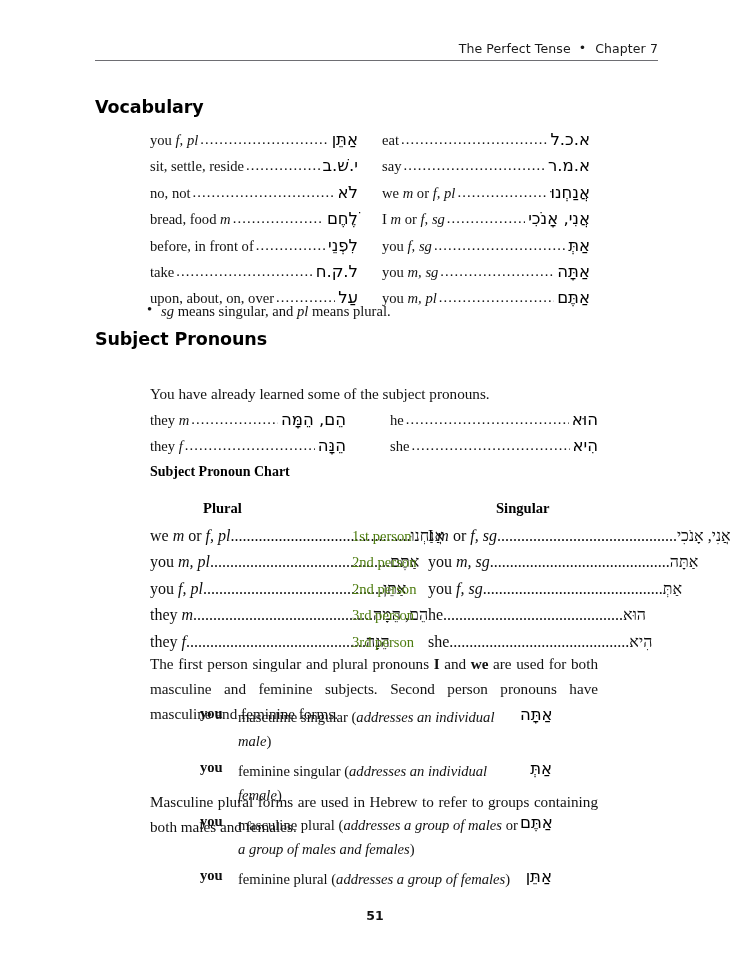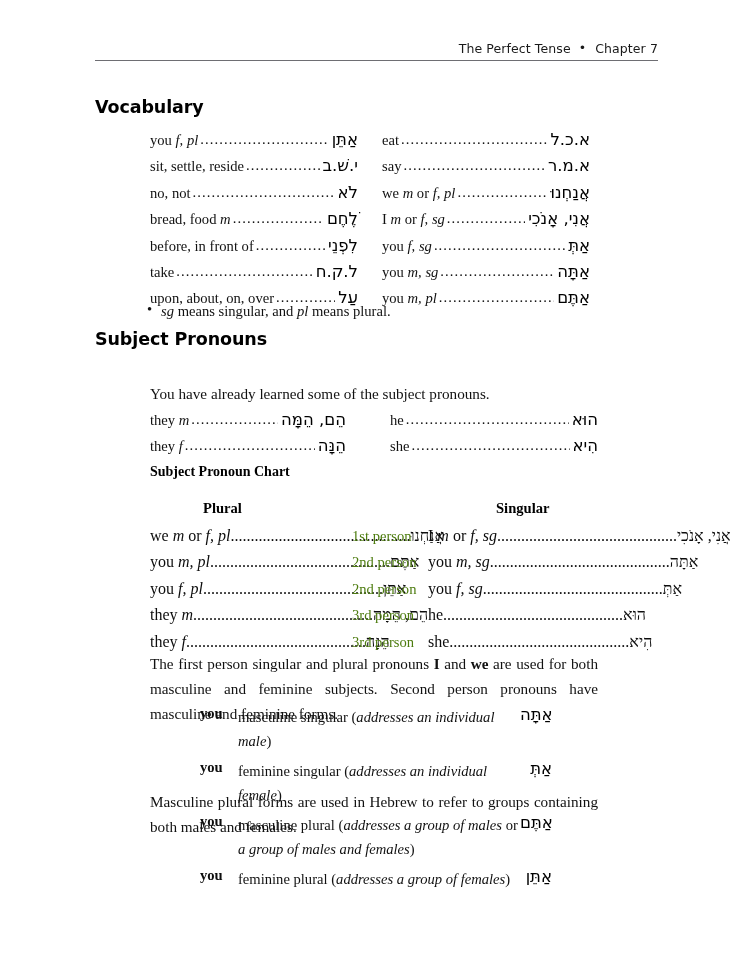--- a/index.html
+++ b/index.html
@@ -434,14 +434,15 @@
 
     <div class="yrow">
       <span class="ylabel">you</span>
       <span class="ydesc"><span>feminine plural (</span><em>addresses a group of females</em><span>)</span></span>
       <span class="yheb">אַתֵּן</span>
     </div>
   </div>
 
   <div class="para just" style="top:789px; left:150px; width:448px;">Masculine plural forms are used in Hebrew to refer to groups containing both males and females.</div>
 
+  <div class="folio" style="top:908px;">51</div>
 
 </div>
 
 </body></html>

